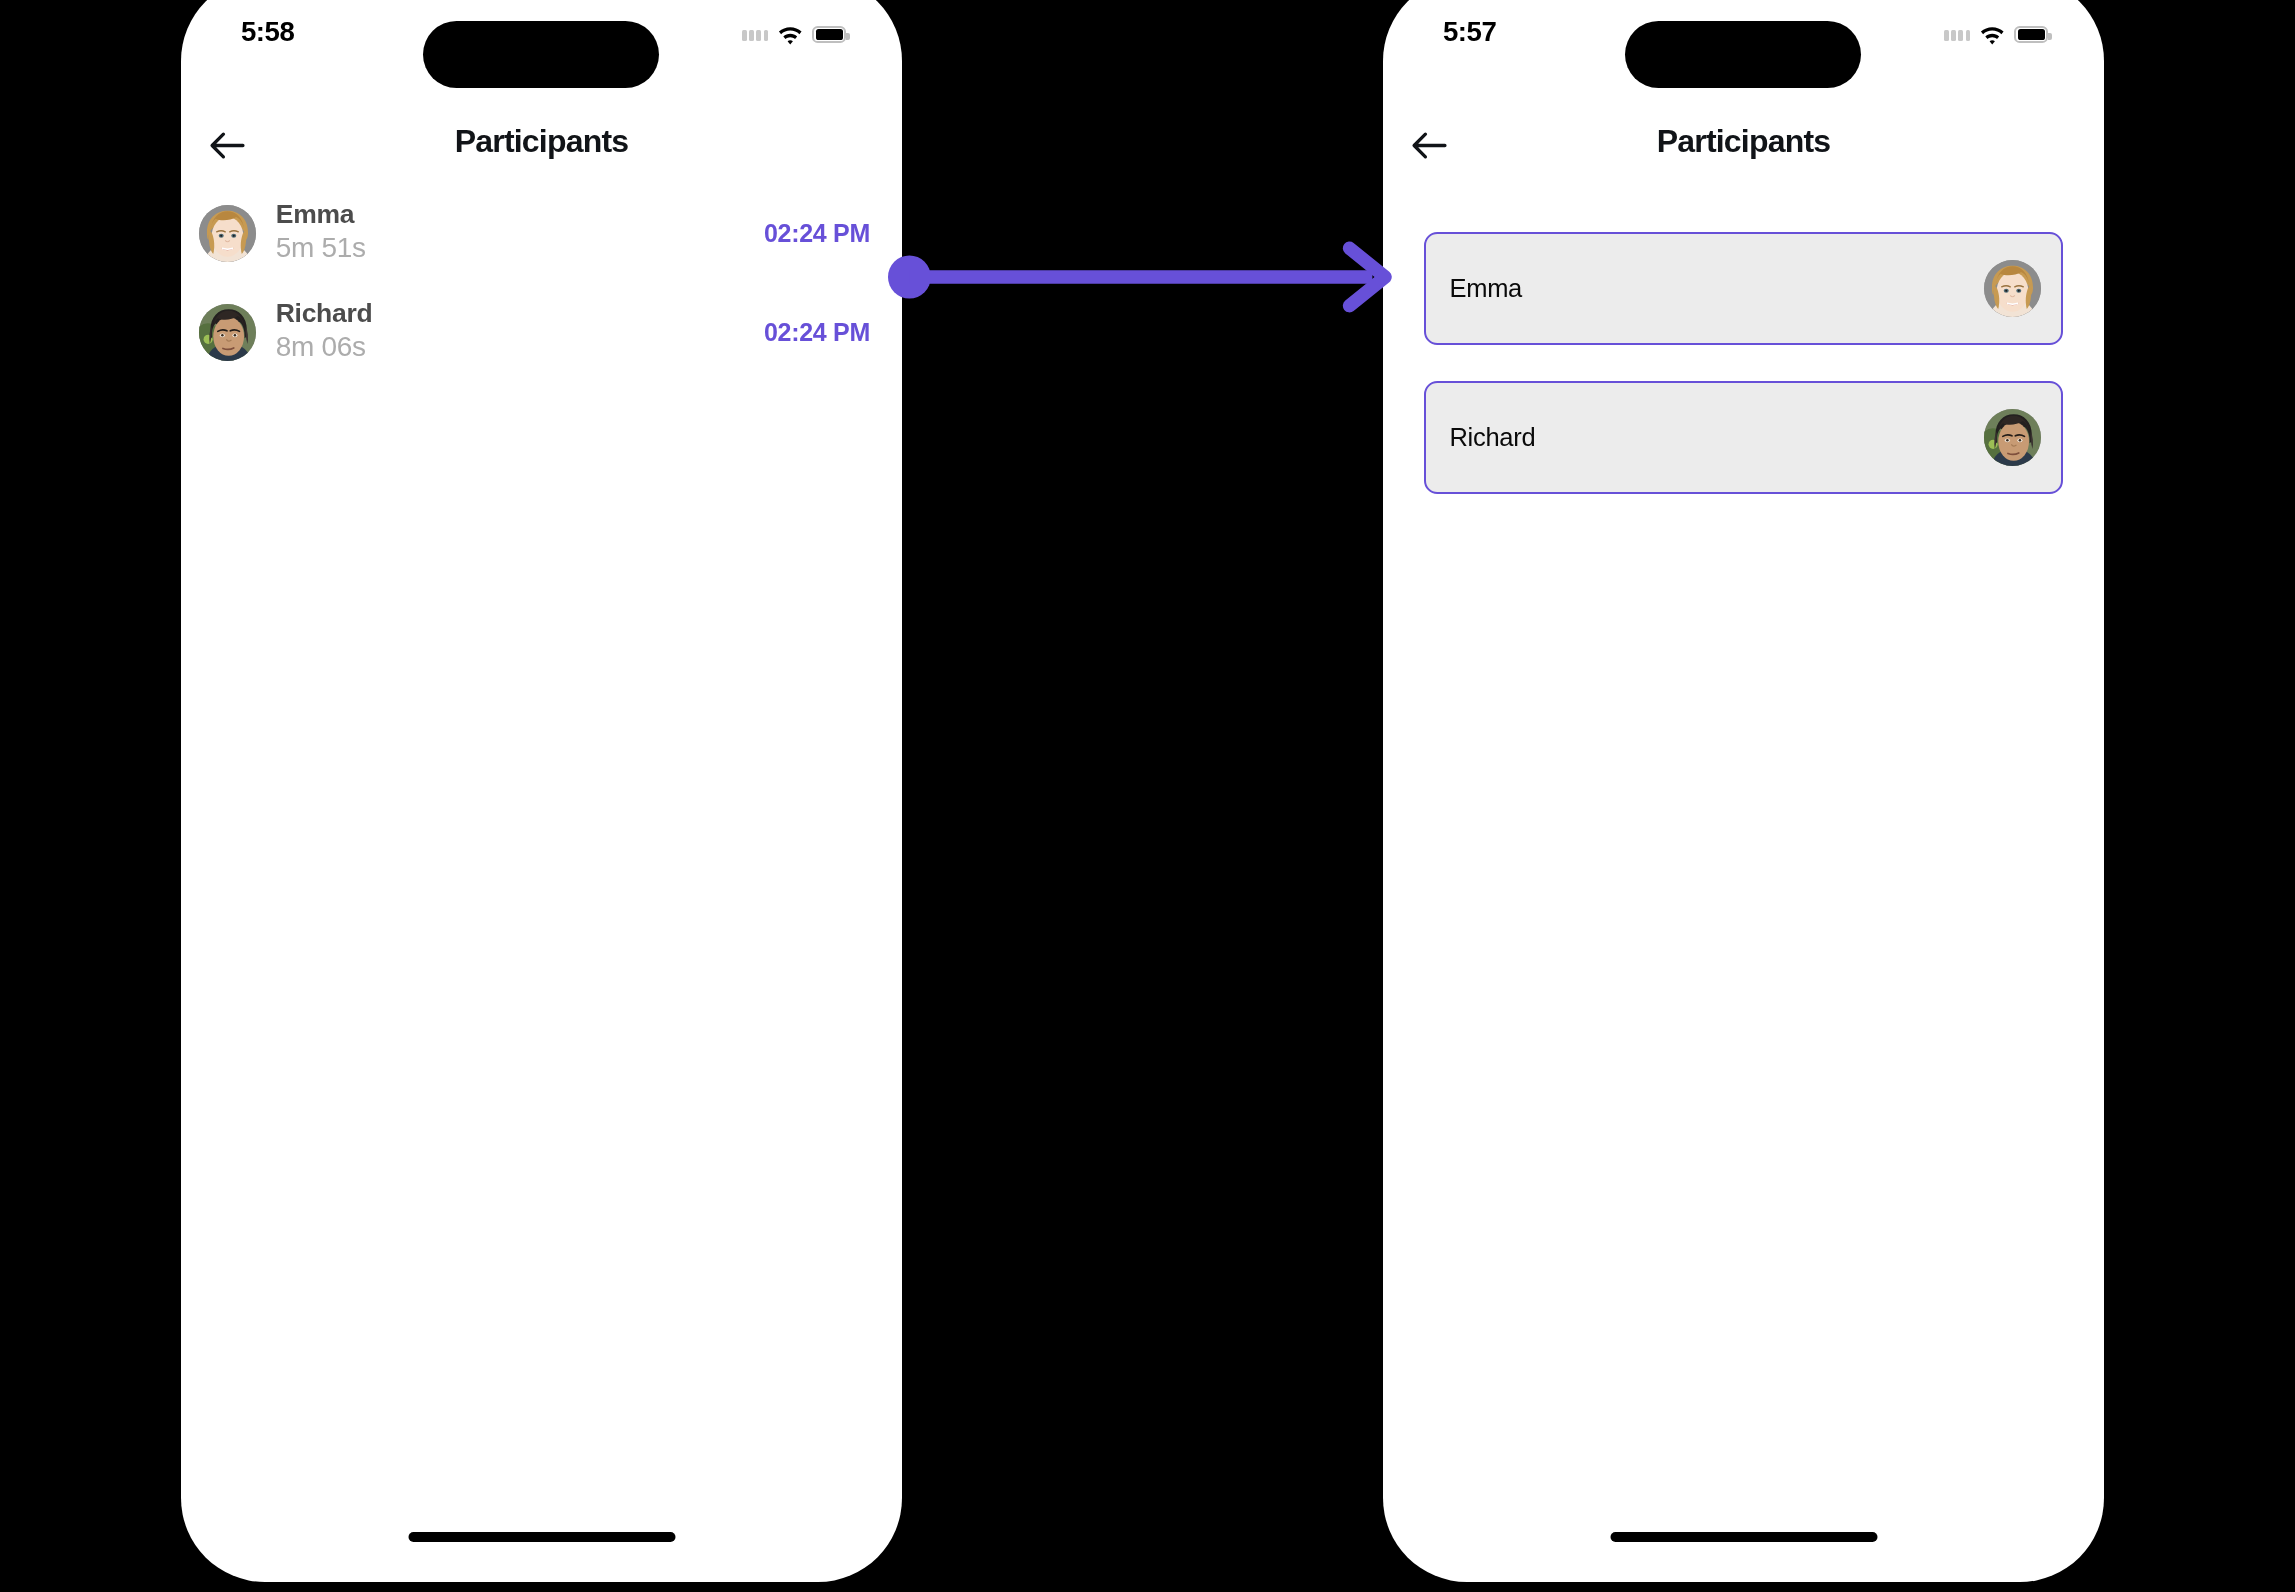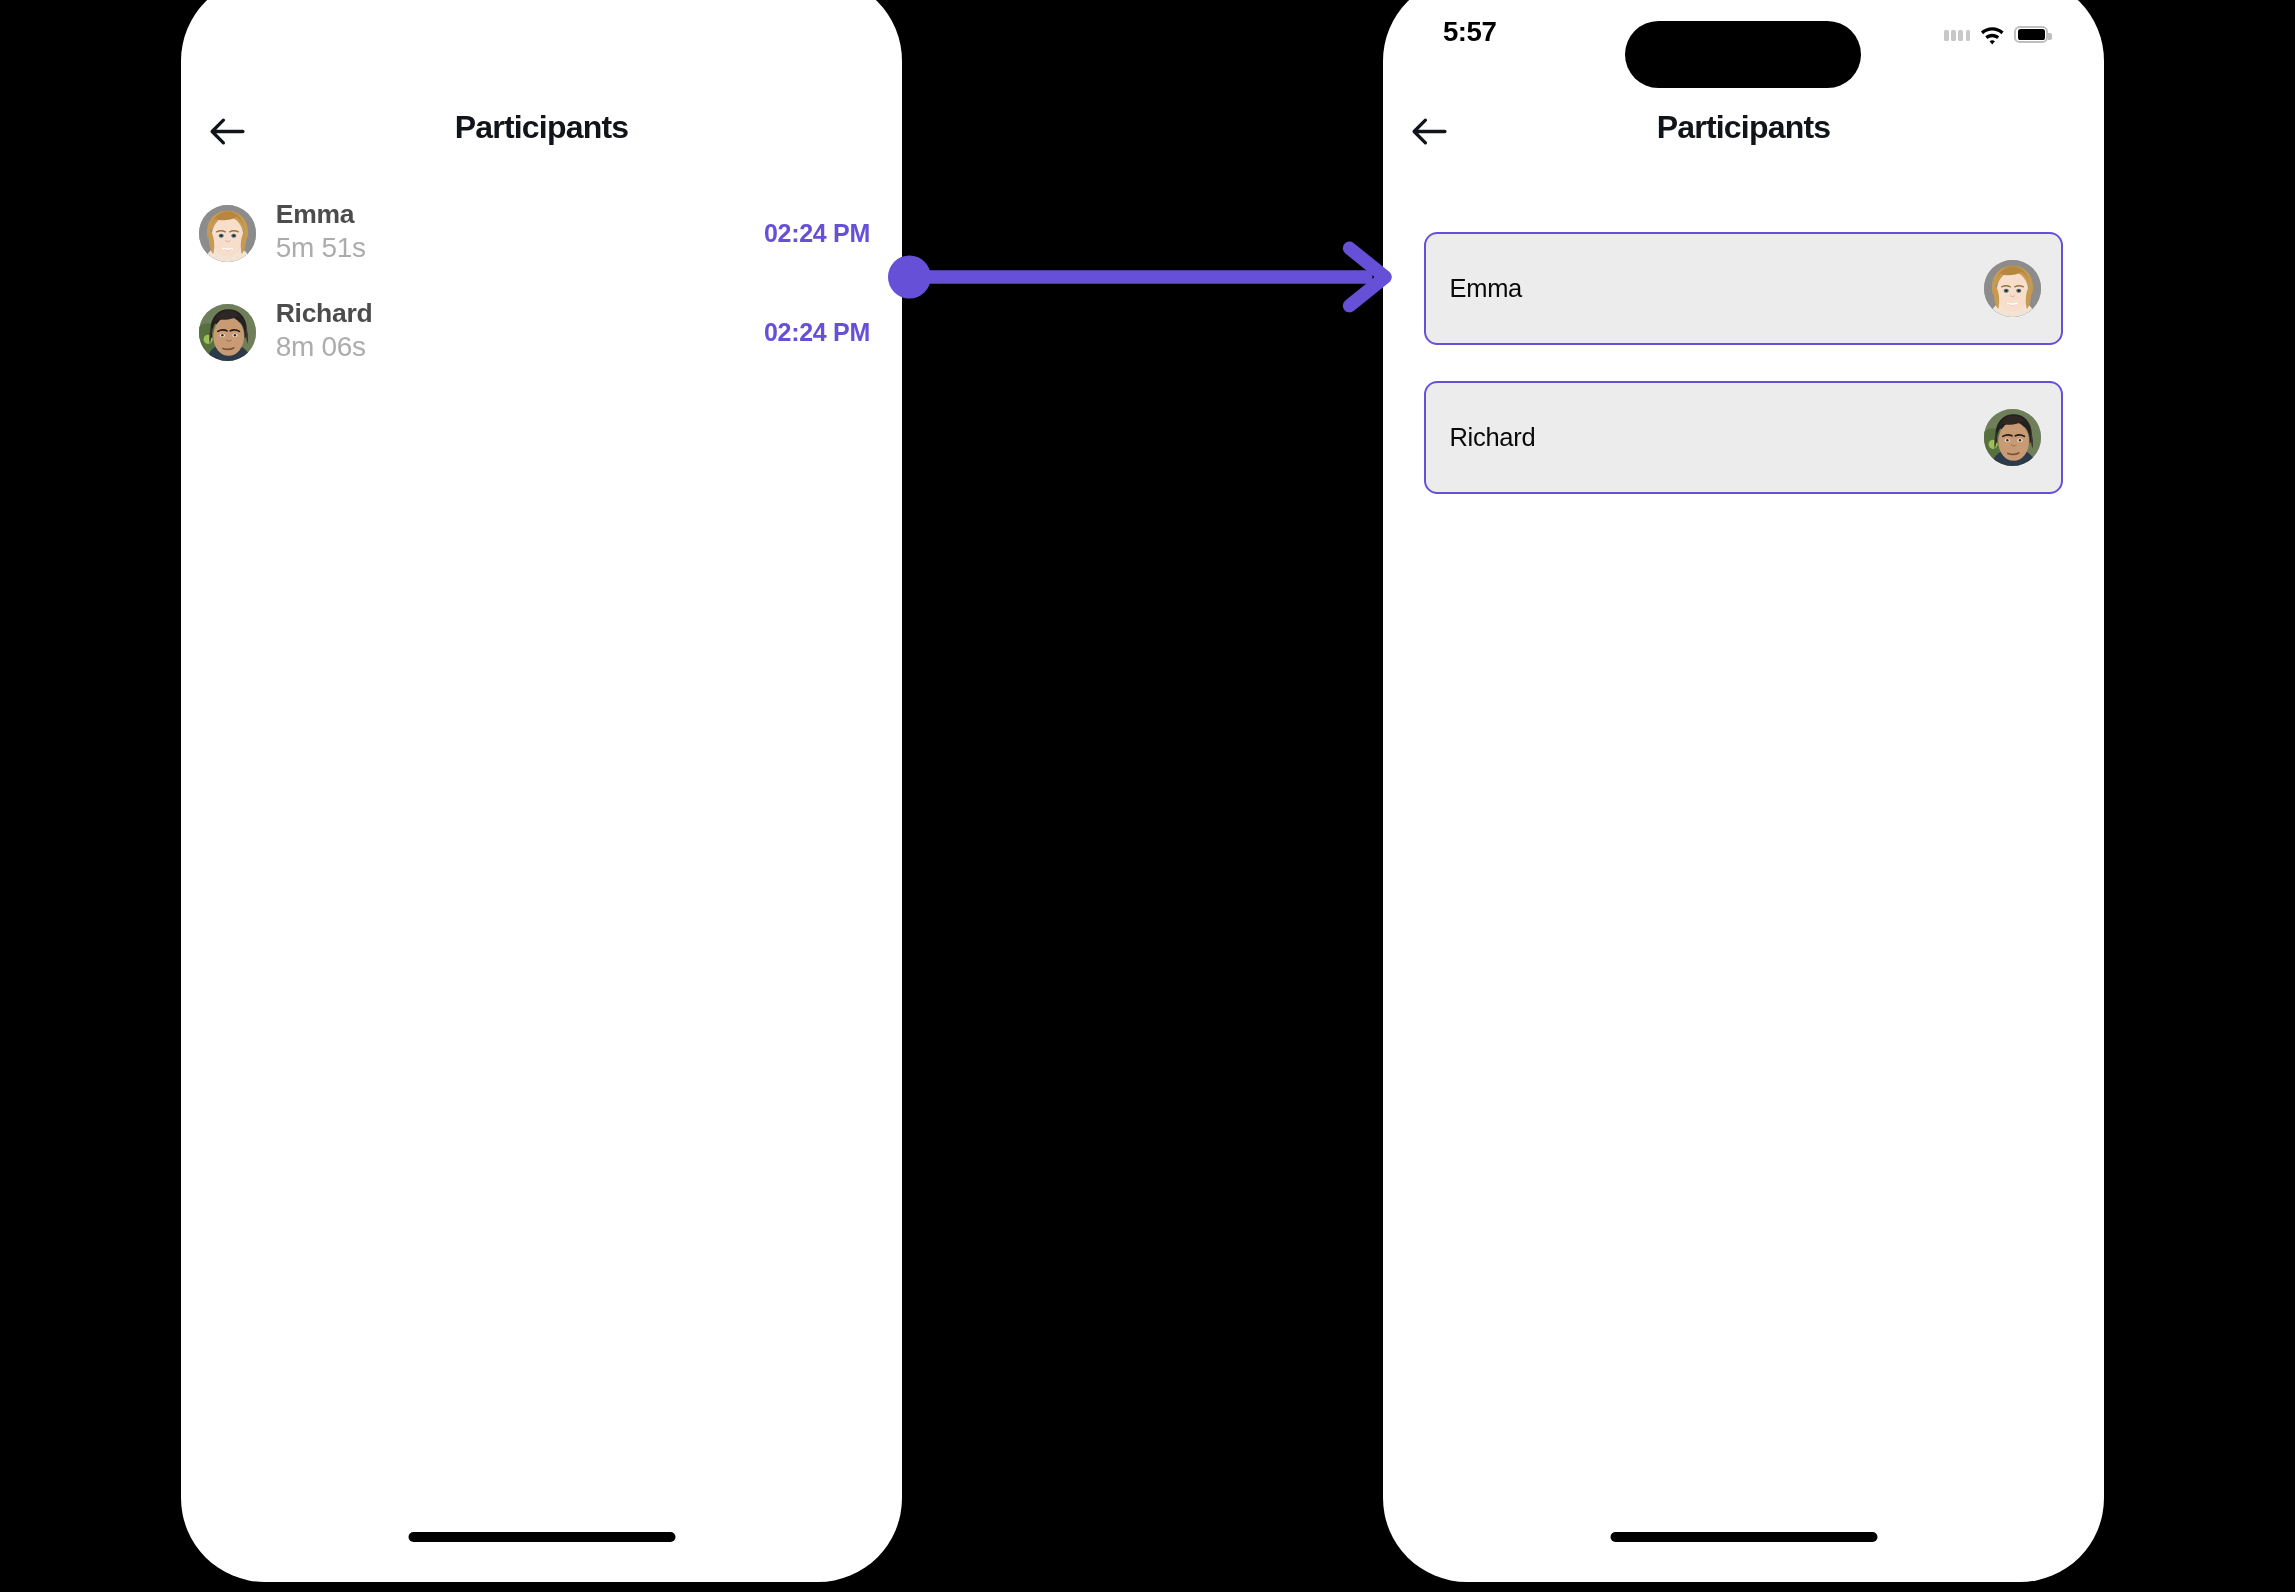--- a/index.html
+++ b/index.html
@@ -55,21 +55,21 @@
     display:flex; align-items:center; padding:1.5px;
   }
   .batt::after {
     content:""; position:absolute; right:-5.6px; top:5.1px;
     width:3.6px; height:7.1px; background:#BFBFBF;
     border-radius:0 2px 2px 0;
   }
   .batt i { display:block; width:100%; height:100%; background:#000; border-radius:2.6px; }
 
   
-  .navbar { position:absolute; top:122px; left:0; width:100%; height:71px; }
+  .navbar { position:absolute; top:136px; left:0; width:100%; height:71px; }
   .back-btn {
     position:absolute; left:15.3px; top:4.1px;
     width:61px; height:56px;
     display:flex; align-items:center; justify-content:center;
     cursor:pointer;
   }
   .back-ico { width:37px; height:31px; display:block; }
   .nav-title {
     position:absolute; left:0; width:100%; top:10.2px;
     text-align:center;
@@ -143,20 +143,42 @@
   #annotation svg { width:100%; height:100%; display:block; }
 </style>
 </head>
 <body>
 
 <div id="stage">
 
   <div class="phone" id="phone-left">
     <div class="screen">
 
+      <div class="statusbar">
+        <div class="sb-time">5:58</div>
+        <div class="dyn-island"></div>
+        <div class="sb-right">
+          <span class="sig-dots">
+            <i></i>
+              <i></i>
+              <i></i>
+              <i></i>
+          </span>
+          <span>
+            <svg class="wifi-ico" viewBox="0 0 26 21">
+              <path d="M13 3.2c4.3 0 8.2 1.6 11.1 4.2l-2.1 2.6C19.6 7.8 16.4 6.5 13 6.5S6.4 7.8 4 10L1.9 7.4C4.8 4.8 8.7 3.2 13 3.2z" fill="#000"></path>
+              <path d="M13 9.6c2.6 0 5 1 6.8 2.6l-2.1 2.6c-1.3-1.1-3-1.8-4.7-1.8s-3.4.7-4.7 1.8l-2.1-2.6C8 10.6 10.4 9.6 13 9.6z" fill="#000"></path>
+              <path d="M13 15.9c1 0 1.9.4 2.6 1l-2.6 3.2-2.6-3.2c.7-.6 1.6-1 2.6-1z" fill="#000"></path>
+            </svg>
+          </span>
+          <span class="batt">
+              <i></i>
+            </span>
+        </div>
+      </div>
 
       <div class="navbar">
         <div class="back-btn">
           <span>
             <svg class="back-ico" viewBox="0 0 36 30">
               <path d="M34 15H4M15 4L4 15l11 11" fill="none" stroke="#111418" stroke-width="3.2" stroke-linecap="round" stroke-linejoin="round"></path>
             </svg>
           </span>
         </div>
         <div class="nav-title">Participants</div>

